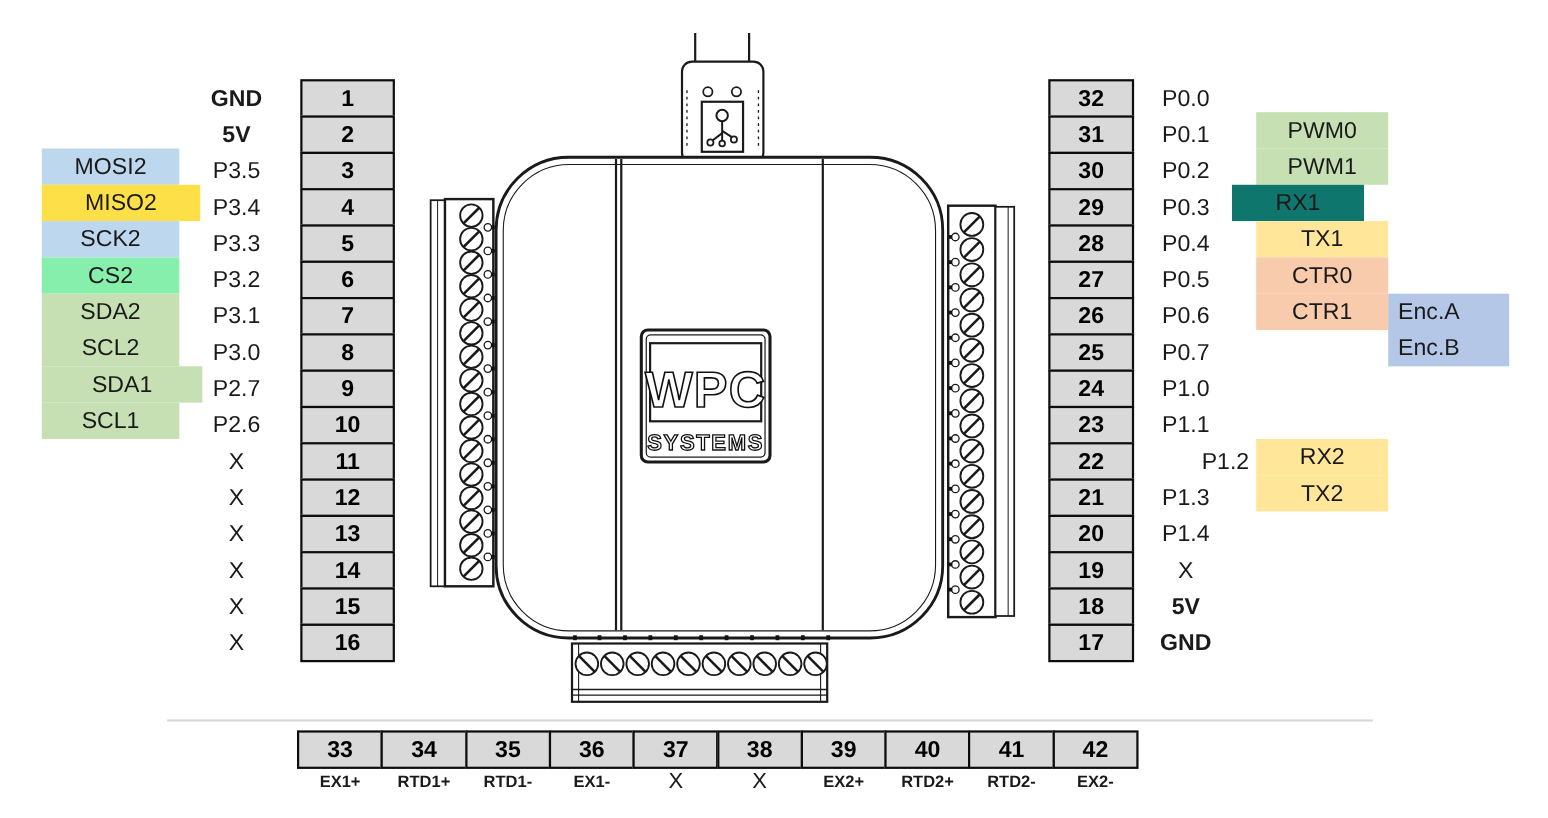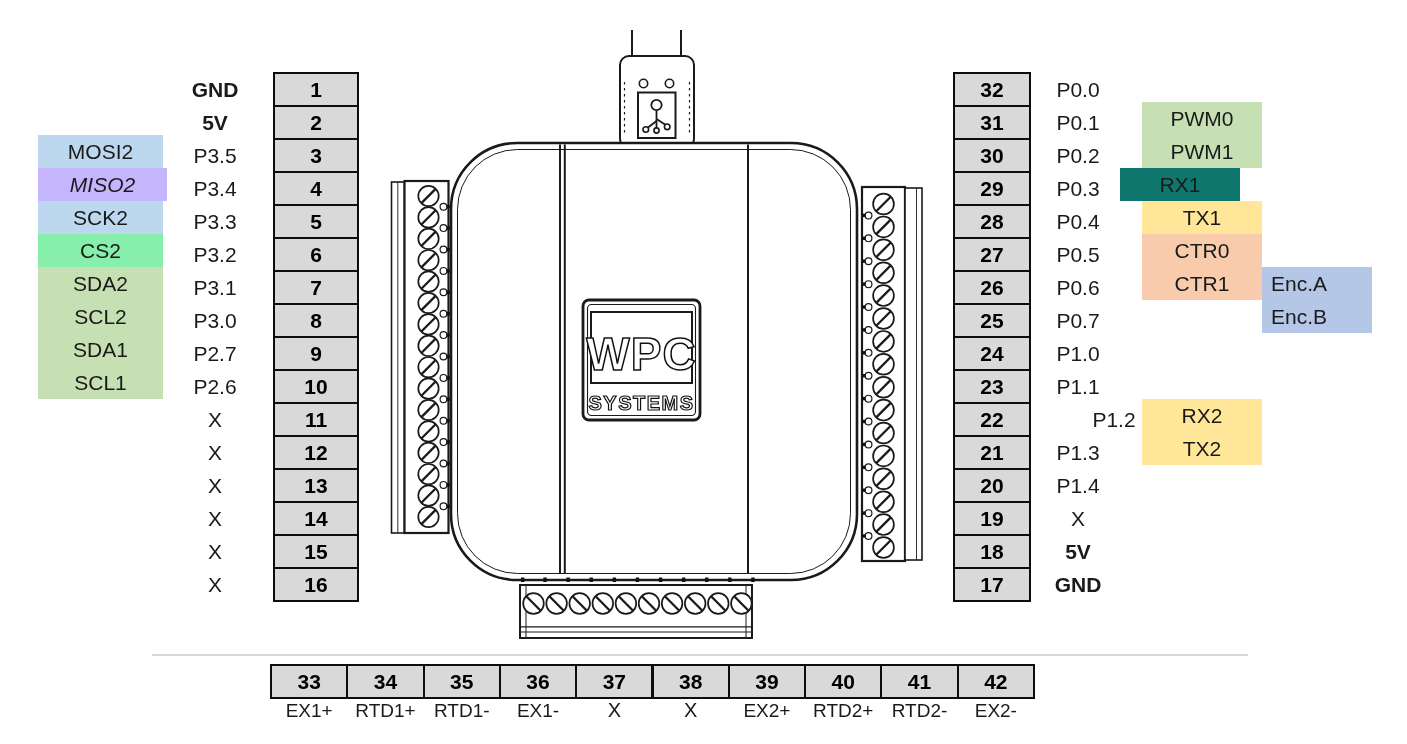--- a/index.html
+++ b/index.html
@@ -5,21 +5,21 @@
   html,body{margin:0;padding:0;background:#ffffff;}
   .canvas{position:relative;width:1407px;height:744px;background:#fff;overflow:hidden;
           font-family:"Liberation Sans",sans-serif;}
   .cell{position:absolute;display:flex;align-items:center;justify-content:center;
         font-size:21px;line-height:1;color:#1a1a1a;white-space:nowrap;}
   .pin-box{background:#D9D9D9;border:2px solid #0d0d0d;box-sizing:border-box;
            font-weight:700;color:#000;}
   .bold{font-weight:700;}
   .fn-cell{}
   .fn2-cell{justify-content:flex-start;padding-left:9px;box-sizing:border-box;}
-  .bottom-label{font-size:19px;font-weight:400;}
+  .bottom-label{font-size:15px;font-weight:700;}
   .bottom-label.xlab{font-size:20px;font-weight:400;}
   .faint-line{position:absolute;left:152px;top:654px;width:1096px;height:2px;background:#d7d7d7;}
   svg text{font-family:"Liberation Sans",sans-serif;}
 </style>
 </head>
 <body>
 
 <div class="canvas">
 
   <svg style="position:absolute;left:380px;top:24px" width="560" height="632" viewBox="0 0 560 632" fill="none" stroke="#1a1a1a">
@@ -238,36 +238,36 @@
   <div class="faint-line"></div>
 
   <div id="left-col">
       <div class="cell bold" style="left: 168px; top: 73px; width: 94px; height: 33px;">GND</div>
       <div class="cell pin-box" style="left: 273px; top: 72px; width: 86px; height: 35px;">1</div>
       <div class="cell bold" style="left: 168px; top: 106px; width: 94px; height: 33px;">5V</div>
       <div class="cell pin-box" style="left: 273px; top: 105px; width: 86px; height: 35px;">2</div>
       <div class="cell fn-cell" style="left: 38px; top: 135px; width: 125px; height: 33px; background: rgb(189, 215, 238);">MOSI2</div>
       <div class="cell" style="left: 168px; top: 139px; width: 94px; height: 33px;">P3.5</div>
       <div class="cell pin-box" style="left: 273px; top: 138px; width: 86px; height: 35px;">3</div>
-      <div class="cell fn-cell" style="left: 38px; top: 168px; width: 129px; height: 33px; background: #c4b5fd; font-style: italic;">MISO2</div>
+      <div class="cell fn-cell" style="left: 38px; top: 168px; width: 144px; height: 33px; background: #fde047;">MISO2</div>
       <div class="cell" style="left: 168px; top: 172px; width: 94px; height: 33px;">P3.4</div>
       <div class="cell pin-box" style="left: 273px; top: 171px; width: 86px; height: 35px;">4</div>
       <div class="cell fn-cell" style="left: 38px; top: 201px; width: 125px; height: 33px; background: rgb(189, 215, 238);">SCK2</div>
       <div class="cell" style="left: 168px; top: 205px; width: 94px; height: 33px;">P3.3</div>
       <div class="cell pin-box" style="left: 273px; top: 204px; width: 86px; height: 35px;">5</div>
       <div class="cell fn-cell" style="left: 38px; top: 234px; width: 125px; height: 33px; background: #86efac;">CS2</div>
       <div class="cell" style="left: 168px; top: 238px; width: 94px; height: 33px;">P3.2</div>
       <div class="cell pin-box" style="left: 273px; top: 237px; width: 86px; height: 35px;">6</div>
       <div class="cell fn-cell" style="left: 38px; top: 267px; width: 125px; height: 33px; background: rgb(198, 224, 180);">SDA2</div>
       <div class="cell" style="left: 168px; top: 271px; width: 94px; height: 33px;">P3.1</div>
       <div class="cell pin-box" style="left: 273px; top: 270px; width: 86px; height: 35px;">7</div>
       <div class="cell fn-cell" style="left: 38px; top: 300px; width: 125px; height: 33px; background: rgb(198, 224, 180);">SCL2</div>
       <div class="cell" style="left: 168px; top: 304px; width: 94px; height: 33px;">P3.0</div>
       <div class="cell pin-box" style="left: 273px; top: 303px; width: 86px; height: 35px;">8</div>
-      <div class="cell fn-cell" style="left: 38px; top: 333px; width: 125px; height: 33px; background: rgb(198, 224, 180);">SDA1</div>
+      <div class="cell fn-cell" style="left: 38px; top: 333px; width: 146px; height: 33px; background: rgb(198, 224, 180);">SDA1</div>
       <div class="cell" style="left: 168px; top: 337px; width: 94px; height: 33px;">P2.7</div>
       <div class="cell pin-box" style="left: 273px; top: 336px; width: 86px; height: 35px;">9</div>
       <div class="cell fn-cell" style="left: 38px; top: 366px; width: 125px; height: 33px; background: rgb(198, 224, 180);">SCL1</div>
       <div class="cell" style="left: 168px; top: 370px; width: 94px; height: 33px;">P2.6</div>
       <div class="cell pin-box" style="left: 273px; top: 369px; width: 86px; height: 35px;">10</div>
       <div class="cell" style="left: 168px; top: 403px; width: 94px; height: 33px;">X</div>
       <div class="cell pin-box" style="left: 273px; top: 402px; width: 86px; height: 35px;">11</div>
       <div class="cell" style="left: 168px; top: 436px; width: 94px; height: 33px;">X</div>
       <div class="cell pin-box" style="left: 273px; top: 435px; width: 86px; height: 35px;">12</div>
       <div class="cell" style="left: 168px; top: 469px; width: 94px; height: 33px;">X</div>

